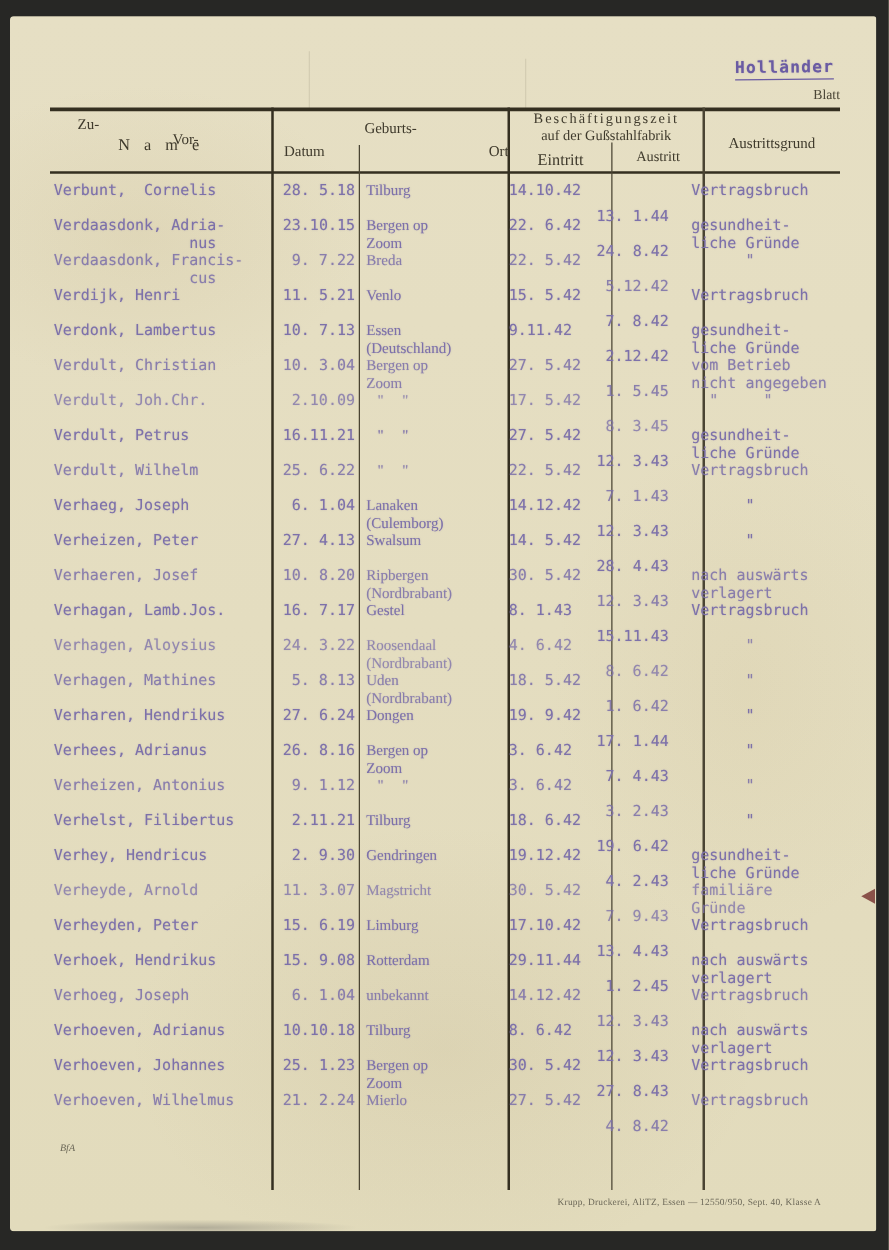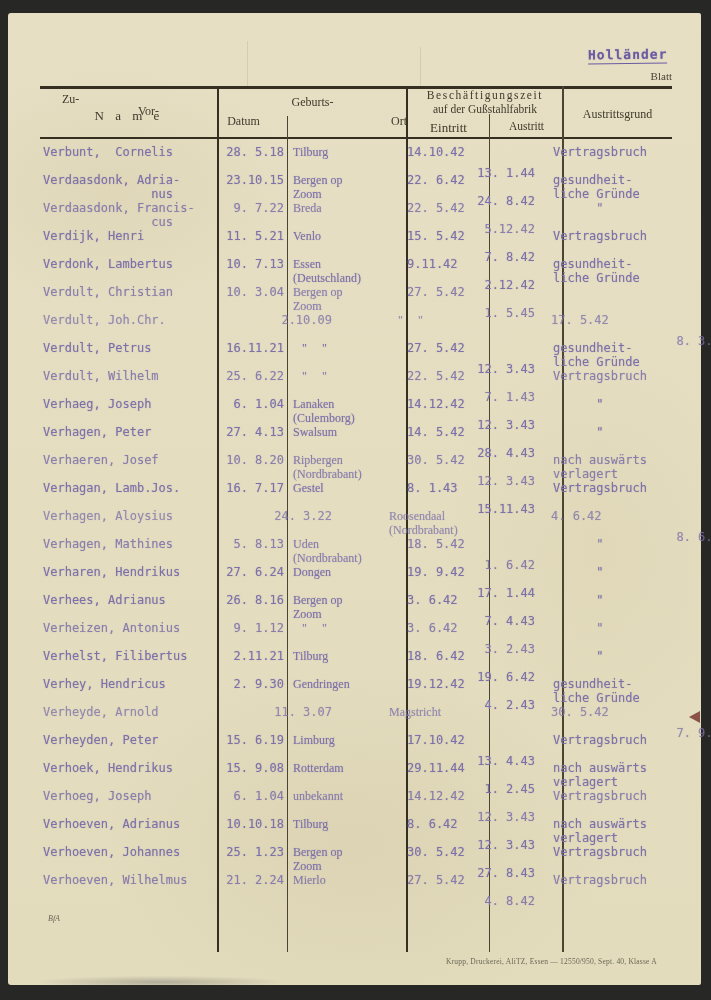--- a/index.html
+++ b/index.html
@@ -53,21 +53,21 @@
   .h-ort{left:248px;top:28px;width:119px;text-align:right;font-size:12px;}
   .h-b1{left:367px;top:3px;width:156px;text-align:center;font-size:11.5px;letter-spacing:1.6px;}
   .h-b2{left:367px;top:17px;width:156px;text-align:center;font-size:11.5px;}
   .h-ein{left:367px;top:34px;width:83px;text-align:center;font-size:13px;}
   .h-aus{left:450px;top:34px;width:73px;text-align:center;font-size:11.5px;}
   .h-grund{left:523px;top:21px;width:109px;text-align:center;font-size:12px;}
   
   .tbody{position:absolute;left:0;top:51px;width:632px;padding-top:8px;}
   .row{display:flex;height:28px;align-items:flex-start;}
   .row:nth-child(3n){opacity:.88;}
-  .row:nth-child(7n){opacity:.78;gap:48px;}
+  .row:nth-child(7n){opacity:.78;}
   .cell{white-space:pre;font:12px/14px "DejaVu Sans Mono",monospace;color:var(--ink);
     text-shadow:0 0 1px rgba(125,113,170,.5);overflow:visible;flex-shrink:0;}
   .c-name{width:178px;padding-left:3px;}
   .c-datum{width:70px;text-align:right;padding-right:4px;}
   .c-ort{width:119px;padding-left:5px;font-family:Liberation Serif, serif;}
   .c-ein{width:69px;text-align:right;padding-right:24px;}
   .c-aus{width:73px;text-align:right;padding-right:14px;margin-top:21px;}
   .c-grund{width:109px;padding-left:4px;}
   
   .footer-left{position:absolute;left:40px;top:901px;font:italic 8px/10px "Liberation Serif",serif;
@@ -162,20 +162,22 @@
           <div class="cell c-grund">gesundheit-
 liche Gründe</div>
         </div>
         <div class="row">
           <div class="cell c-name">Verdult, Christian</div>
           <div class="cell c-datum">10. 3.04</div>
           <div class="cell c-ort">Bergen op
 Zoom</div>
           <div class="cell c-ein">27. 5.42</div>
           <div class="cell c-aus">1. 5.45</div>
+          <div class="cell c-grund">vom Betrieb
+nicht angegeben</div>
         </div>
         <div class="row">
           <div class="cell c-name">Verdult, Joh.Chr.</div>
           <div class="cell c-datum">2.10.09</div>
           <div class="cell c-ort">   "     "</div>
           <div class="cell c-ein">17. 5.42</div>
           <div class="cell c-aus">8. 3.45</div>
           <div class="cell c-grund">  "     "</div>
         </div>
         <div class="row">
@@ -198,21 +200,21 @@
         <div class="row">
           <div class="cell c-name">Verhaeg, Joseph</div>
           <div class="cell c-datum">6. 1.04</div>
           <div class="cell c-ort">Lanaken
 (Culemborg)</div>
           <div class="cell c-ein">14.12.42</div>
           <div class="cell c-aus">12. 3.43</div>
           <div class="cell c-grund">      "</div>
         </div>
         <div class="row">
-          <div class="cell c-name">Verhagen, Peter</div>
+          <div class="cell c-name">Verheizen, Peter</div>
           <div class="cell c-datum">27. 4.13</div>
           <div class="cell c-ort">Swalsum</div>
           <div class="cell c-ein">14. 5.42</div>
           <div class="cell c-aus">28. 4.43</div>
           <div class="cell c-grund">      "</div>
         </div>
         <div class="row">
           <div class="cell c-name">Verhaeren, Josef</div>
           <div class="cell c-datum">10. 8.20</div>
           <div class="cell c-ort">Ripbergen

